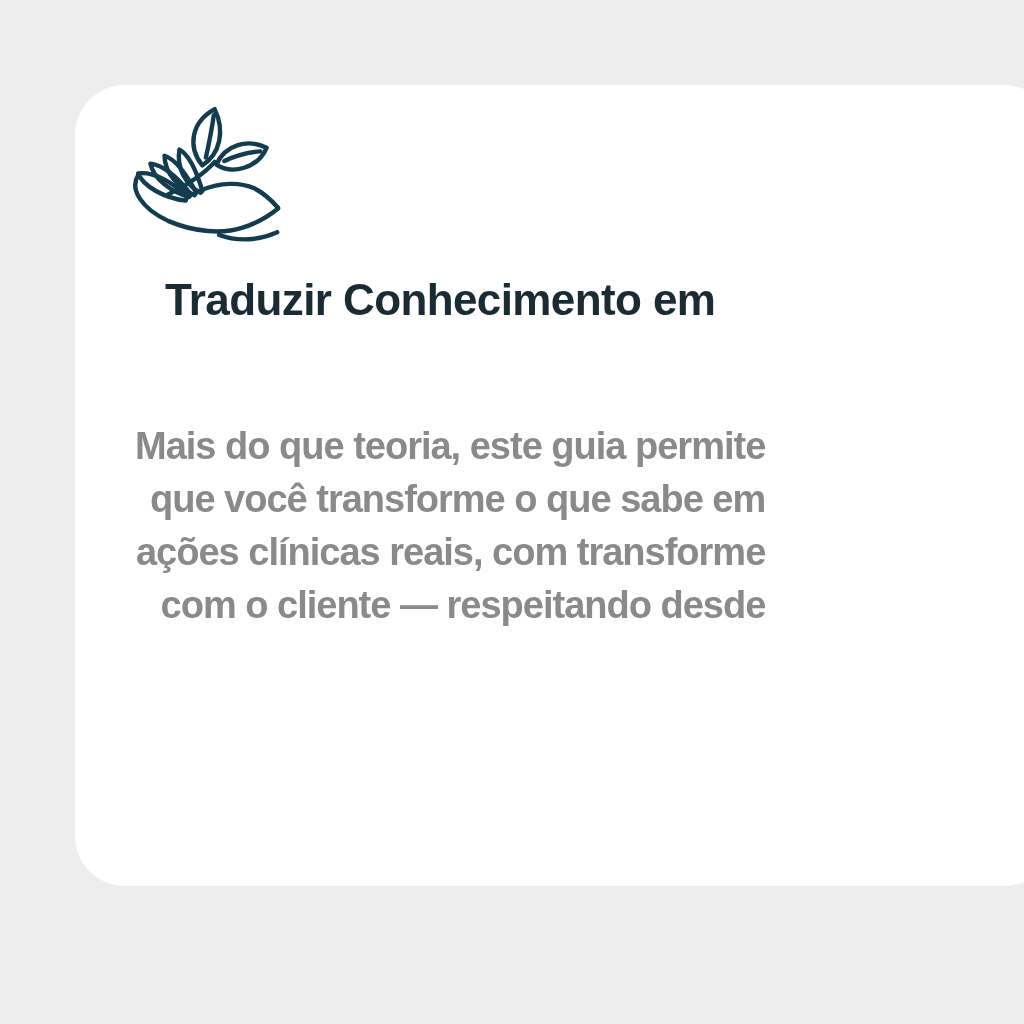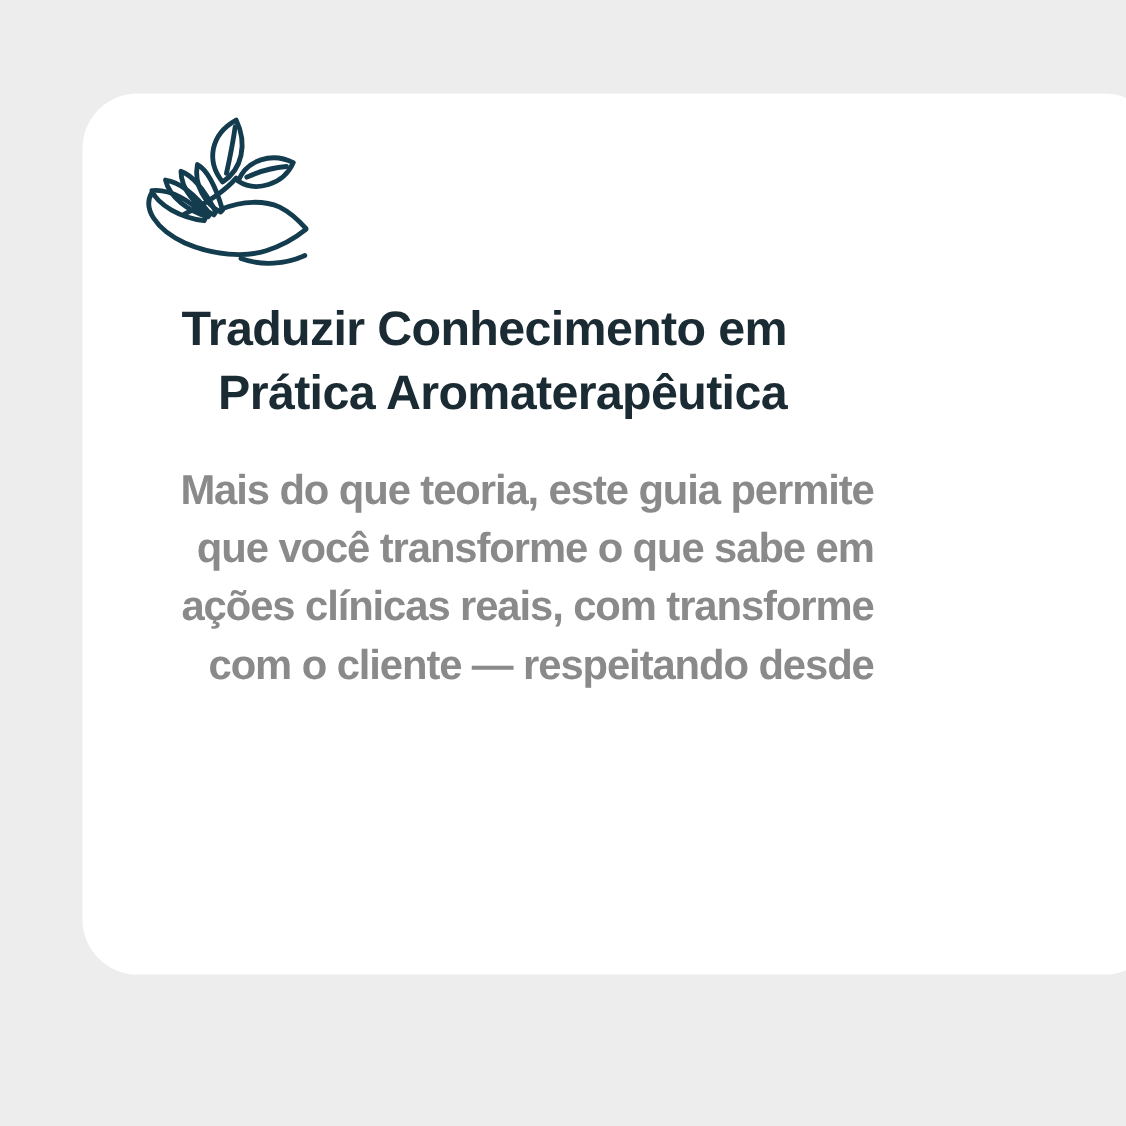--- a/index.html
+++ b/index.html
@@ -62,21 +62,20 @@
     top: 335px;
     font-size: 38px;
     font-weight: bold;
     letter-spacing: -1px;
     line-height: 53px;
     color: #8a8a8a;
     white-space: nowrap;
   }
   .para .pline {
     display: block;
-    margin-left: 29px;
   }
 </style>
 </head>
 <body>
 
 <div class="canvas">
   <div class="card">
 
     <div class="icon-wrap">
       <svg viewBox="0 0 200 170" fill="none" stroke="#133c4e" stroke-width="5" stroke-linecap="round" stroke-linejoin="round">
@@ -101,21 +100,20 @@
 
           <path d="M24,84 C14,100 28,122 58,136 C88,149 120,151 142,144 C158,139 172,131 183,122"></path>
 
           <path d="M116,152 C138,160 162,158 182,149"></path>
         </g>
       </svg>
     </div>
 
     <h1 class="title">
       <span class="tline">Traduzir Conhecimento em</span>
-      <span class="tline">Prática Aromaterapêutica</span>
     </h1>
 
     <div class="para">
       <span class="pline">Mais do que teoria, este guia permite</span>
       <span class="pline">que você transforme o que sabe em</span>
       <span class="pline">ações clínicas reais, com transforme</span>
       <span class="pline">com o cliente — respeitando desde</span>
     </div>
 
   </div>

